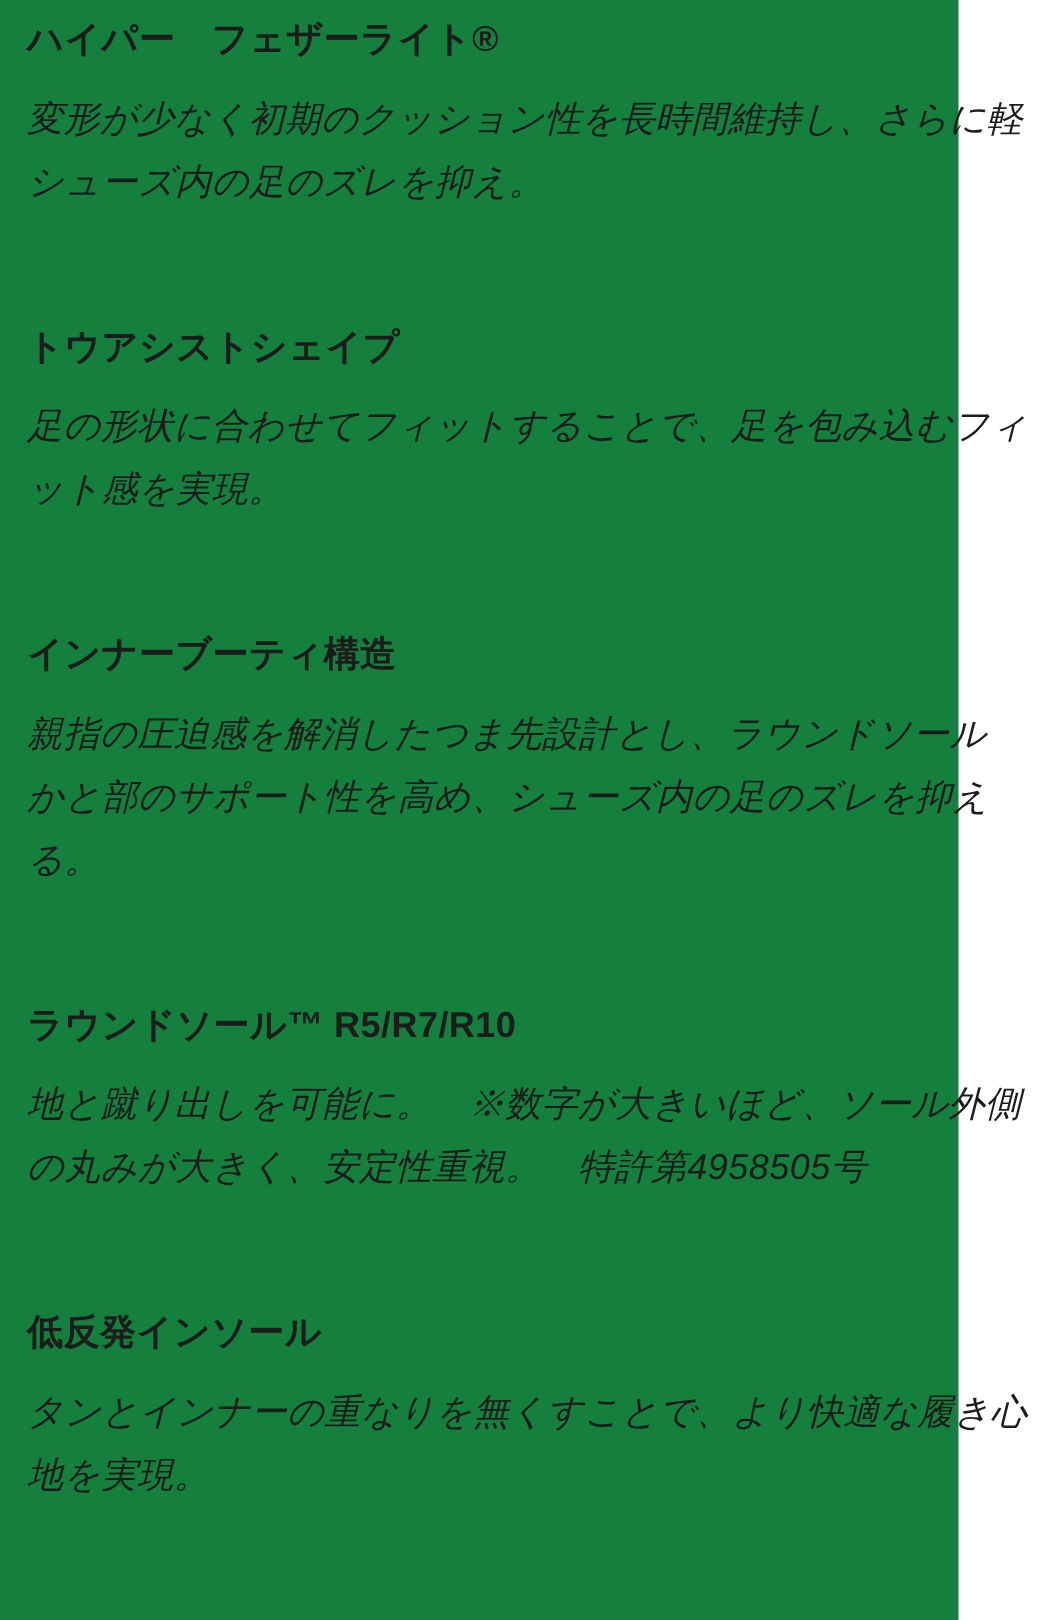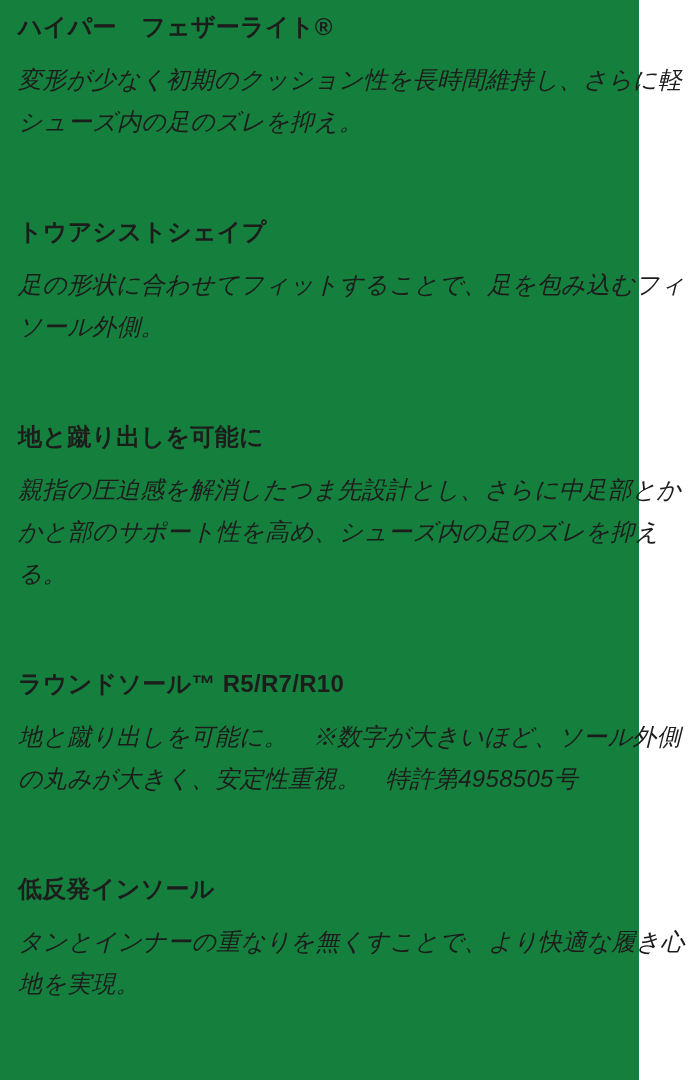--- a/index.html
+++ b/index.html
@@ -54,28 +54,28 @@
     <div class="feature-body">
       <div class="line">変形が少なく初期のクッション性を長時間維持し、さらに軽</div>
       <div class="line">シューズ内の足のズレを抑え。</div>
     </div>
   </section>
 
   <section class="feature">
     <h3 class="feature-heading">トウアシストシェイプ</h3>
     <div class="feature-body">
       <div class="line">足の形状に合わせてフィットすることで、足を包み込むフィ</div>
-      <div class="line">ソール外側。</div>
+      <div class="line">ット感を実現。</div>
     </div>
   </section>
 
   <section class="feature">
-    <h3 class="feature-heading">地と蹴り出しを可能に</h3>
+    <h3 class="feature-heading">インナーブーティ構造</h3>
     <div class="feature-body">
-      <div class="line">親指の圧迫感を解消したつま先設計とし、さらに中足部とか</div>
+      <div class="line">親指の圧迫感を解消したつま先設計とし、ラウンドソール</div>
       <div class="line">かと部のサポート性を高め、シューズ内の足のズレを抑え</div>
       <div class="line">る。</div>
     </div>
   </section>
 
   <section class="feature">
     <h3 class="feature-heading">ラウンドソール™ R5/R7/R10</h3>
     <div class="feature-body">
       <div class="line">地と蹴り出しを可能に。　※数字が大きいほど、ソール外側</div>
       <div class="line">の丸みが大きく、安定性重視。　特許第4958505号</div>

